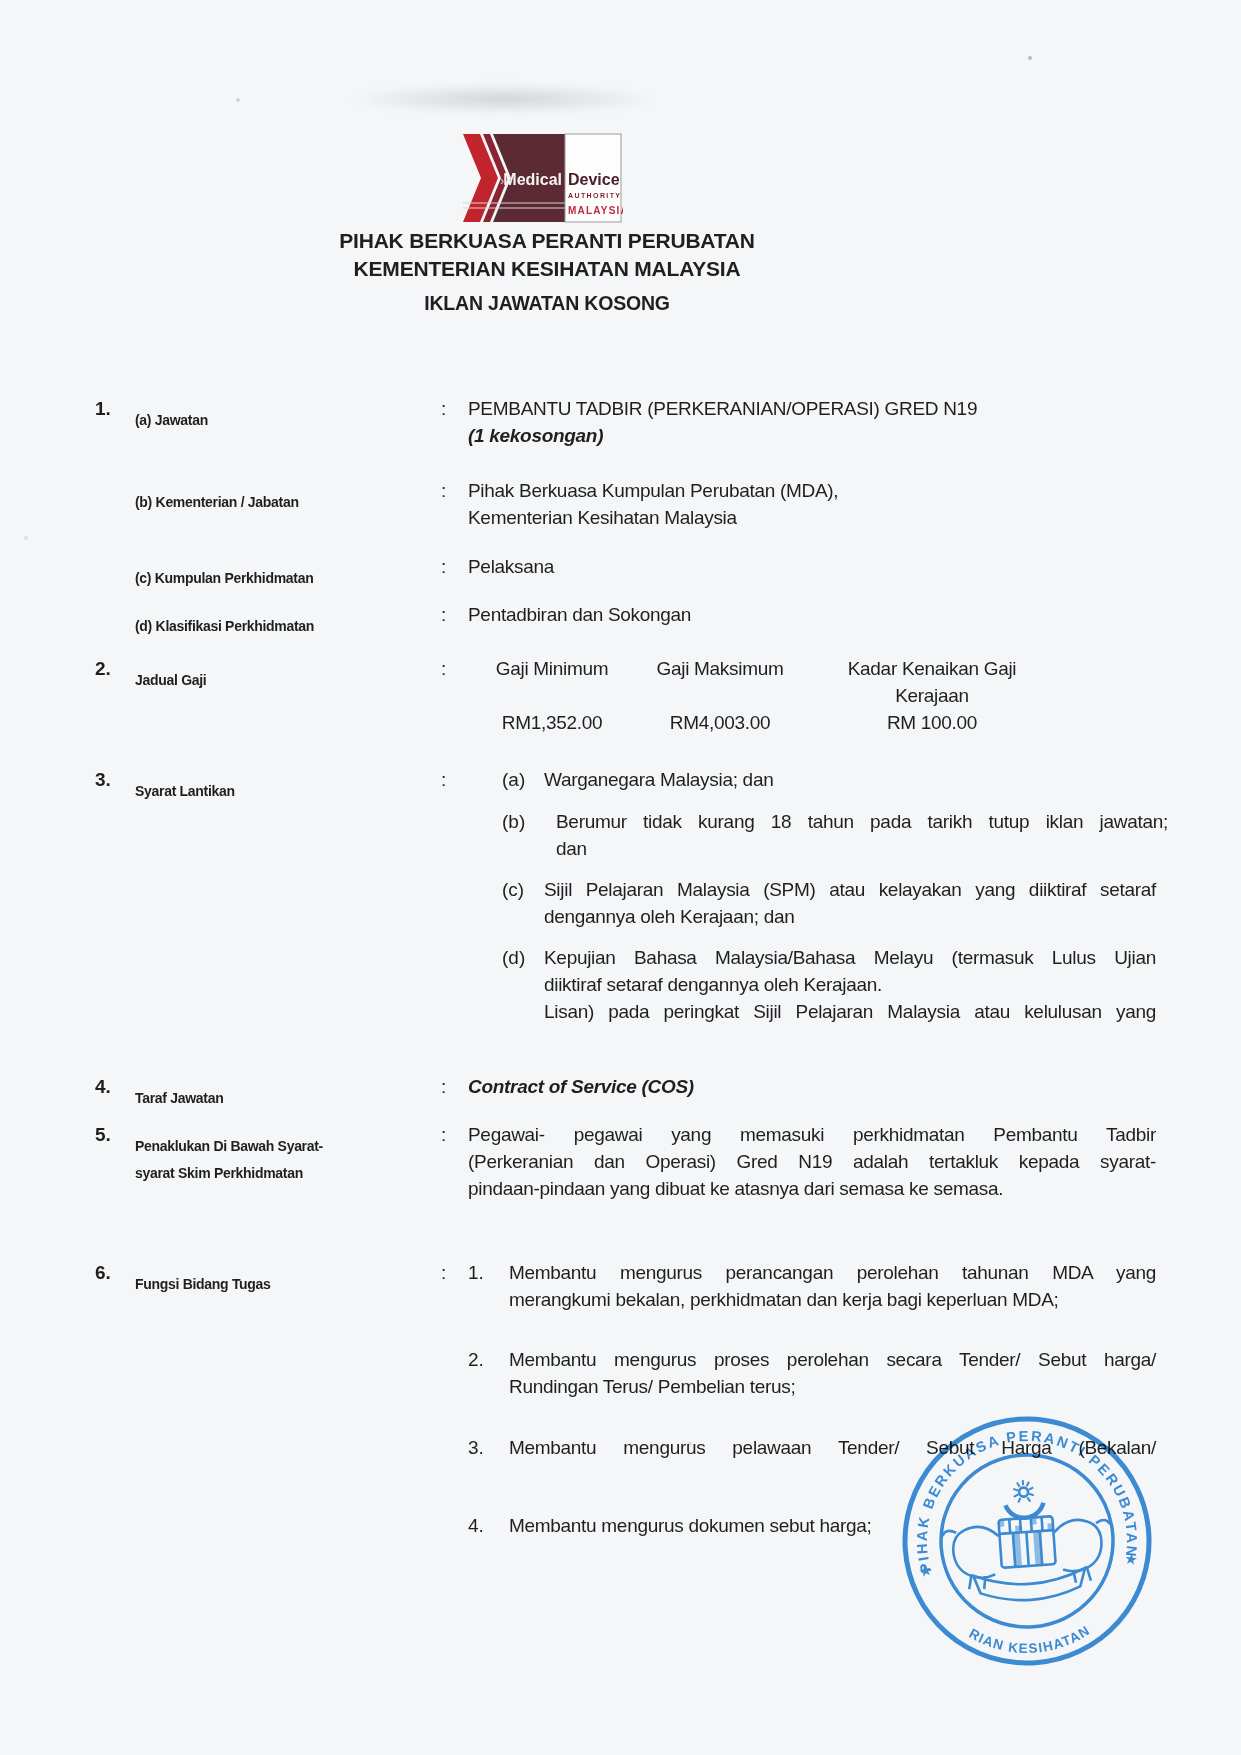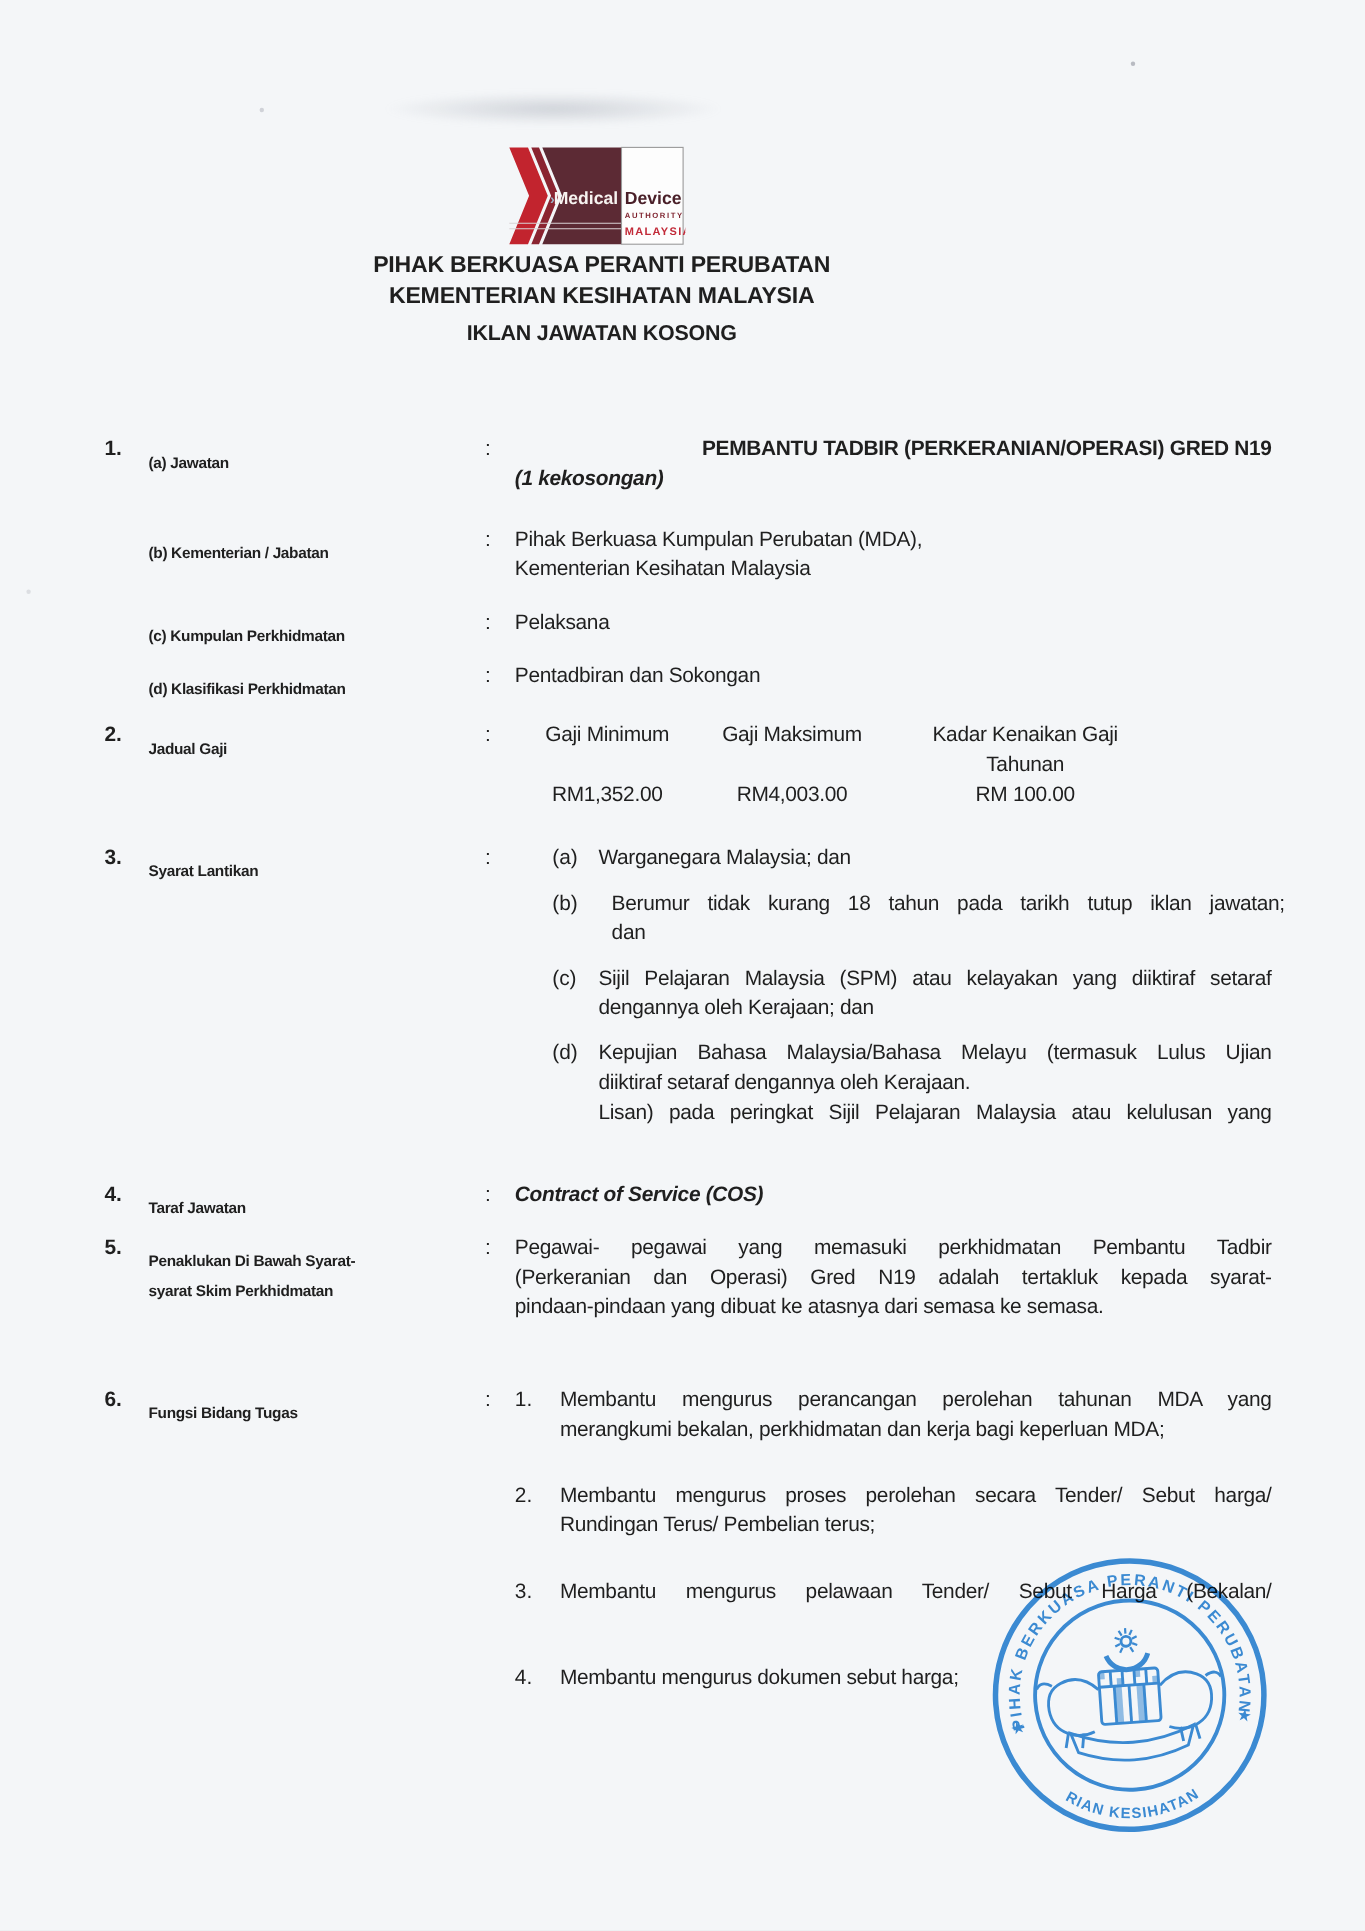--- a/index.html
+++ b/index.html
@@ -3,21 +3,21 @@
 <meta charset="utf-8">
 <style>
   html,body{margin:0;padding:0;background:#e8eaee;}
   .page{
     position:relative;width:1241px;height:1755px;margin:0 auto;
     background:#f4f6f8;
     font-family:"Liberation Sans",sans-serif;
     color:#1f1f1f;overflow:hidden;
   }
   .abs{position:absolute;}
-  .b{font-weight:bold;text-align:right;}
+  .b{font-weight:normal;}
   .bi{font-weight:bold;font-style:italic;}
   .line{line-height:27px;font-size:19px;letter-spacing:-0.3px;white-space:nowrap;}
   .jl{text-align:justify;text-align-last:justify;}
   .num{position:absolute;left:95px;font-weight:bold;font-size:19px;line-height:27px;}
   .label{position:absolute;left:135px;width:320px;font-weight:bold;font-size:14px;line-height:27px;letter-spacing:-0.3px;margin-top:12px;}
   .colon{position:absolute;left:441px;font-size:19px;line-height:27px;}
   .val{position:absolute;left:468px;width:688px;}
   .sub-letter{position:absolute;left:502px;font-size:19px;line-height:27px;}
   .sub-text{position:absolute;left:544px;width:612px;}
   .duty-no{position:absolute;left:468px;font-size:19px;line-height:27px;}
@@ -107,21 +107,21 @@
     <div class="val line" style="top:601px;">Pentadbiran dan Sokongan</div>
   </div>
 
   <div>
     <div class="num" style="top:655px;">2.</div>
     <div class="label" style="top:655px;">Jadual Gaji</div>
     <div class="colon" style="top:655px;">:</div>
     <div class="salary-col" style="left:468px;top:655px;width:168px;">Gaji Minimum</div>
     <div class="salary-col" style="left:636px;top:655px;width:168px;">Gaji Maksimum</div>
     <div class="salary-col" style="left:808px;top:655px;width:248px;">Kadar Kenaikan Gaji</div>
-    <div class="salary-col" style="left:808px;top:682px;width:248px;">Tahunan</div>
+    <div class="salary-col" style="left:808px;top:682px;width:248px;">Kerajaan</div>
     <div class="salary-col" style="left:468px;top:709px;width:168px;">RM1,352.00</div>
     <div class="salary-col" style="left:636px;top:709px;width:168px;">RM4,003.00</div>
     <div class="salary-col" style="left:808px;top:709px;width:248px;">RM 100.00</div>
   </div>
 
   <div>
     <div class="num" style="top:766px;">3.</div>
     <div class="label" style="top:766px;">Syarat Lantikan</div>
     <div class="colon" style="top:766px;">:</div>
 

